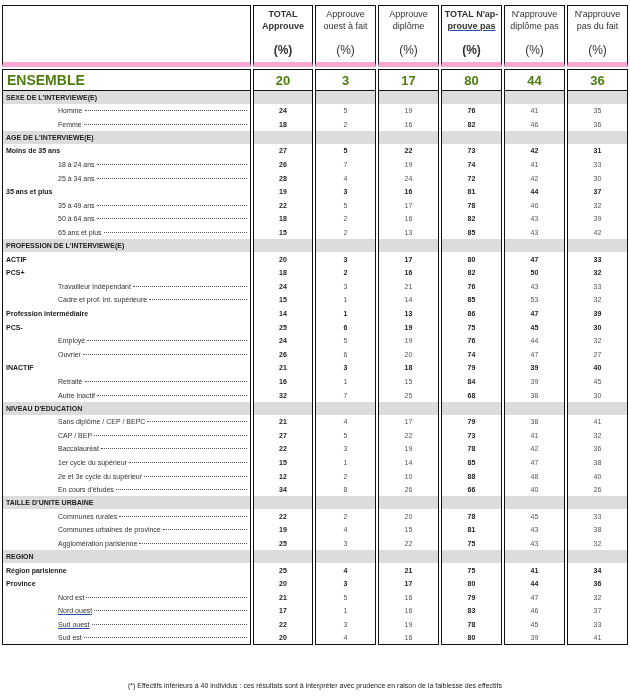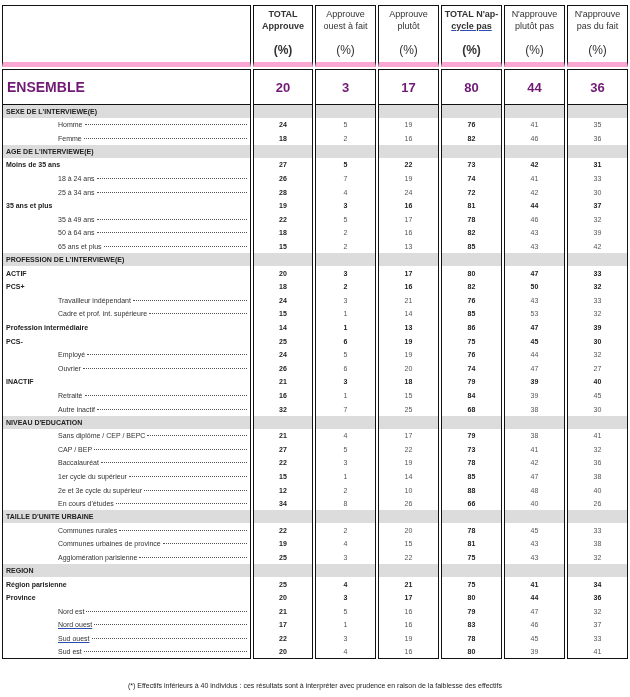--- a/index.html
+++ b/index.html
@@ -7,21 +7,21 @@
   .tbl { position:absolute; left:2px; top:5px; width:626px; }
   .row { display:flex; position:relative; }
   .cell { box-sizing:border-box; border-left:1px solid #111; border-right:1px solid #111; margin-right:2px; display:flex; align-items:center; justify-content:center; font-size:8px; }
   .cell:last-child { margin-right:0; }
   .c0 { width:249px; justify-content:flex-start; margin-right:2px; }
   .c1 { width:60px; } .c2 { width:61px; } .c3 { width:61px; } .c4 { width:61px; } .c5 { width:61px; } .c6 { width:61px; }
   .hdr .cell { height:62px; border-top:1px solid #111; border-bottom:5px solid #f9a8d4; flex-direction:column; justify-content:space-between; padding:2px 2px 6px; text-align:center; font-size:9px; color:#333; line-height:12px; }
   .hdr .cell.c0 { padding:0; }
   .hdr .pct { font-size:12px; }
   .hdr .bold { font-weight:bold; }
-  .ens .cell { height:36px; border-top:1px solid #111; border-bottom:1px solid #111; margin-top:2px; font-size:13px; font-weight:bold; color:#701a75; }
+  .ens .cell { height:22px; border-top:1px solid #111; border-bottom:1px solid #111; margin-top:2px; font-size:13px; font-weight:bold; color:#4d7c0f; }
   .ens .c0 { padding-left:4px; font-size:14px; }
   .sec .cell { height:13px; background:#dcdcdc; font-size:7px; font-weight:bold; color:#222; }
   .sec .c0 { padding-left:3px; }
   .dr .cell { height:13.6px; background:#fff; }
   .dr .c0 { padding-left:3px; }
   .dr .lbl { font-size:7px; display:flex; width:100%; align-items:flex-end; }
   .dr.sub .lbl { padding-left:52px; color:#333; }
   .dr .lbl .dots { flex:1; border-bottom:1px dotted #555; margin:0 3px 3px 2px; }
   .dr.grp .lbl { font-weight:bold; color:#222; }
   .v { font-size:7px; color:#555; }
@@ -46,35 +46,35 @@
     <div class="cell c2">
         <div>
           <div>Approuve</div>
           <div>ouest à fait</div>
         </div>
         <div class="pct">(%)</div>
       </div>
     <div class="cell c3">
         <div>
           <div>Approuve</div>
-          <div>plutôt</div>
+          <div>diplôme</div>
         </div>
         <div class="pct">(%)</div>
       </div>
     <div class="cell c4 bold">
         <div>
           <div>TOTAL N'ap-</div>
-          <div class="ul">cycle pas</div>
+          <div class="ul">prouve pas</div>
         </div>
         <div class="pct">(%)</div>
       </div>
     <div class="cell c5">
         <div>
           <div>N'approuve</div>
-          <div>plutôt pas</div>
+          <div>diplôme pas</div>
         </div>
         <div class="pct">(%)</div>
       </div>
     <div class="cell c6">
         <div>
           <div>N'approuve</div>
           <div>pas du fait</div>
         </div>
         <div class="pct">(%)</div>
       </div>

